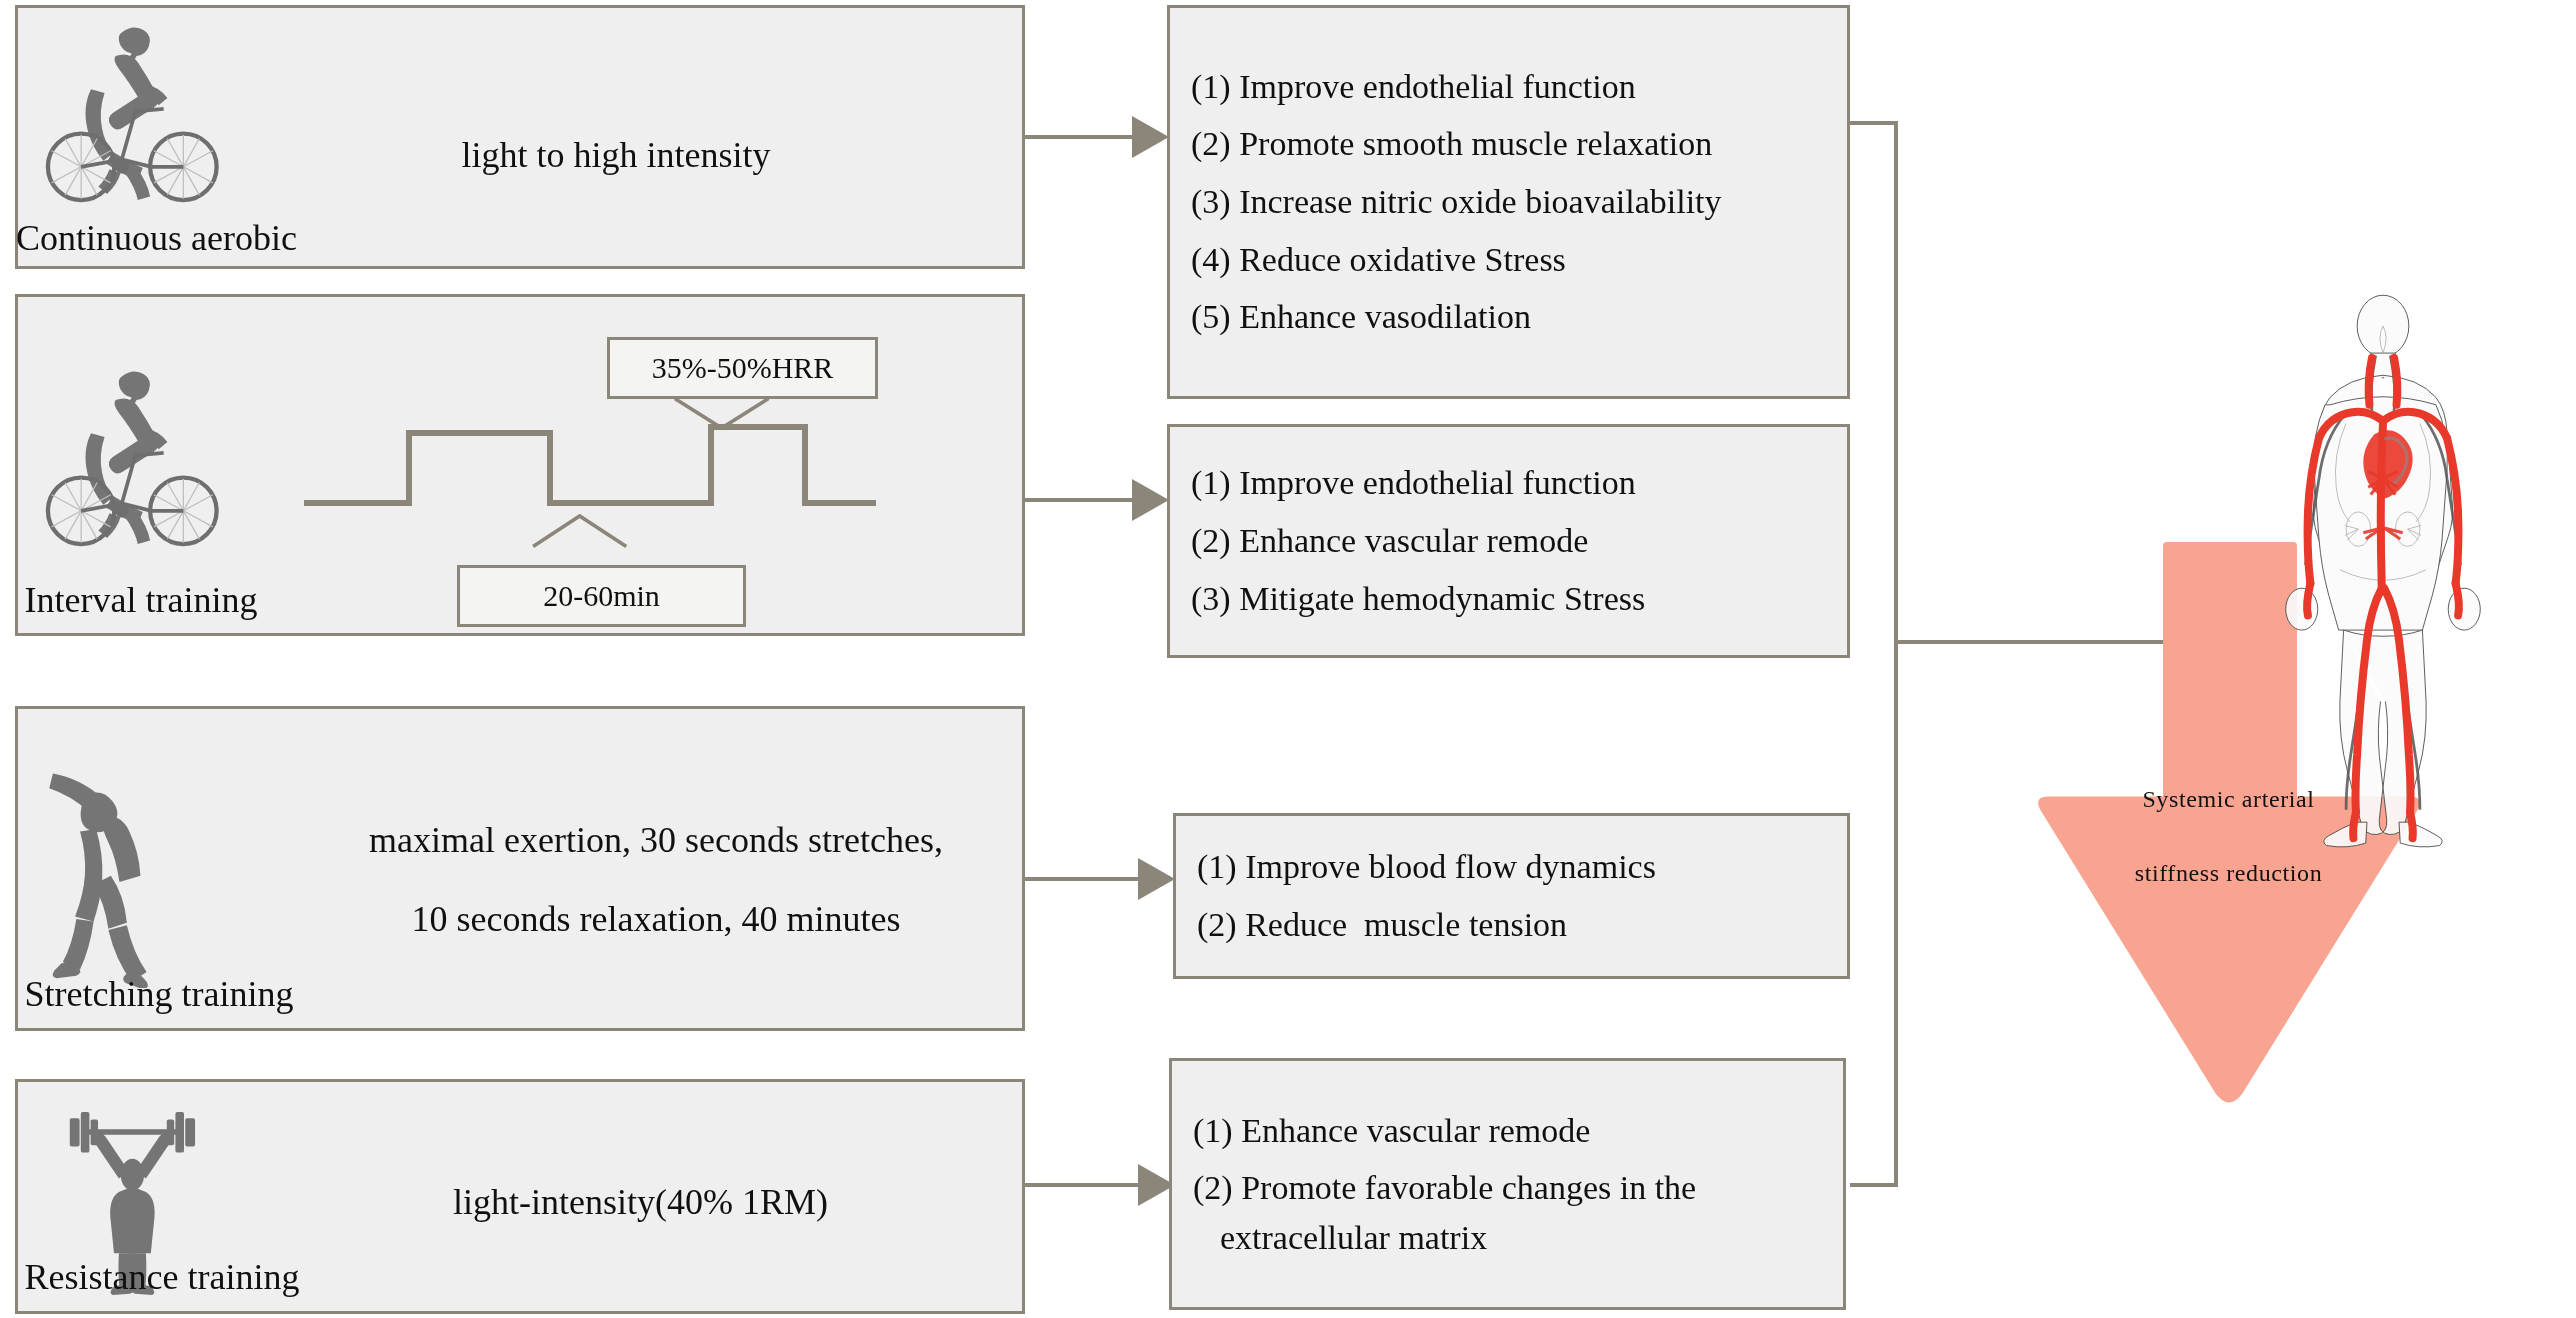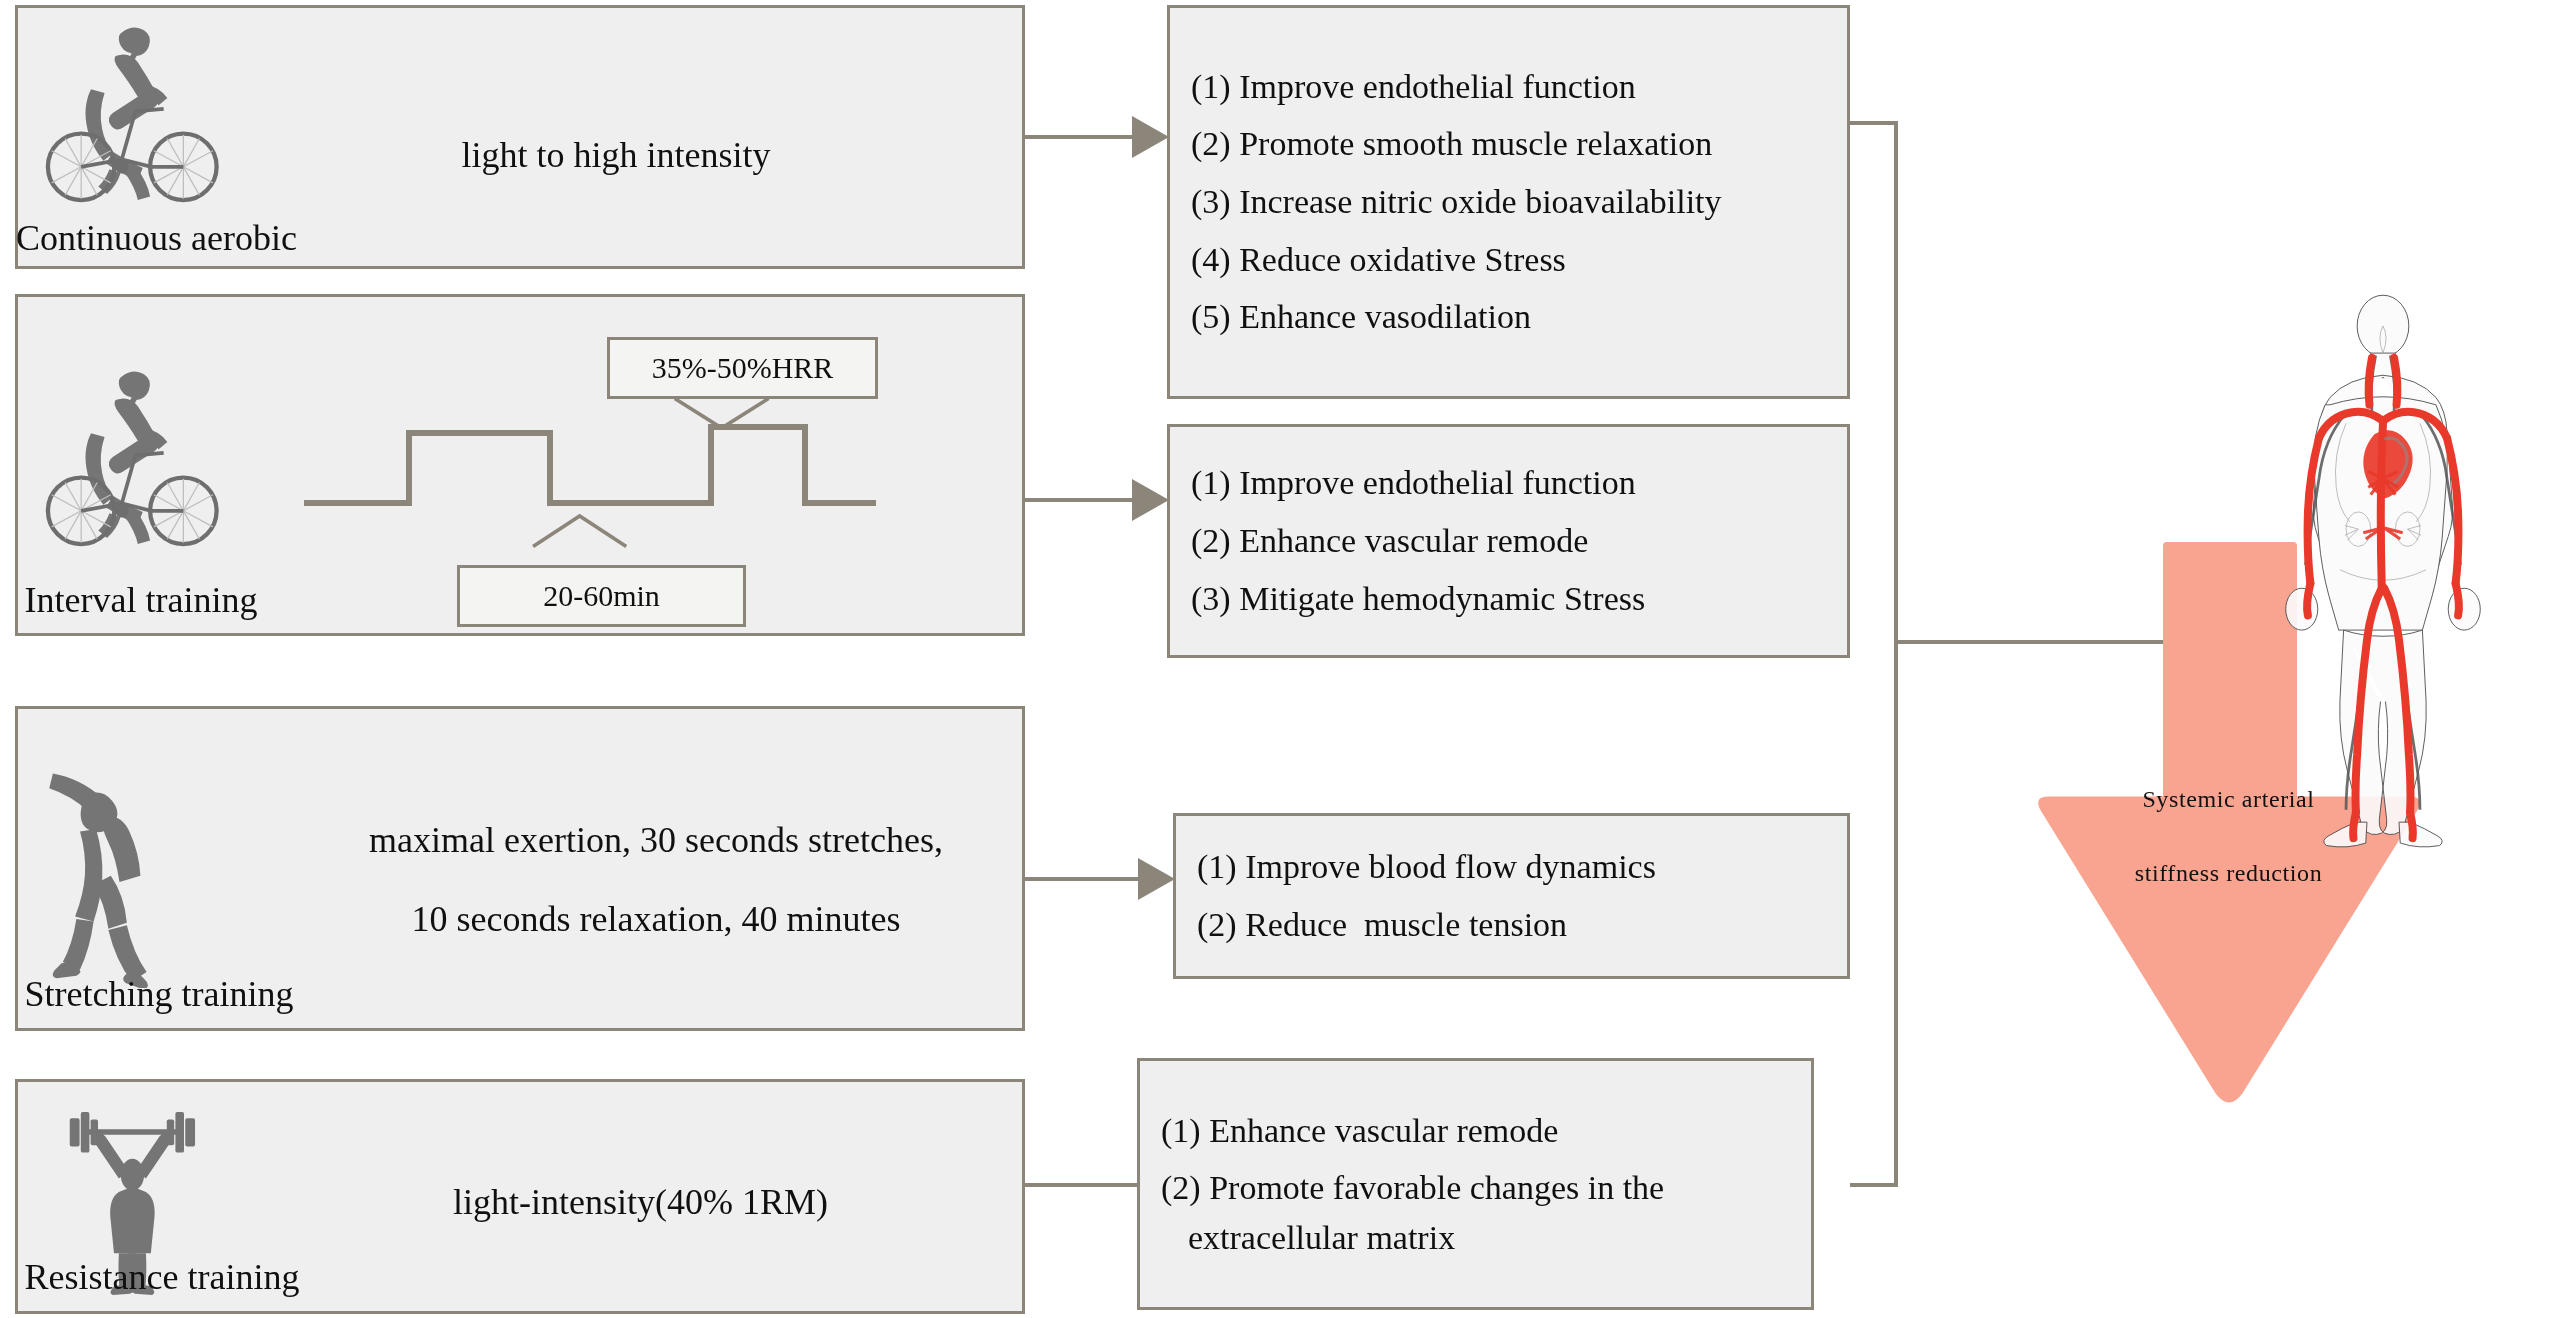--- a/index.html
+++ b/index.html
@@ -286,21 +286,21 @@
     <div class="line">(1) Improve endothelial function</div>
     <div class="line">(2) Enhance vascular remode</div>
     <div class="line">(3) Mitigate hemodynamic Stress</div>
   </div>
 
   <div class="outcome" style="left:1173px;top:813px;width:677px;height:166px;">
     <div class="line">(1) Improve blood flow dynamics</div>
     <div class="line">(2) Reduce  muscle tension</div>
   </div>
 
-  <div class="outcome" style="left:1137px;top:1058px;width:677px;height:252px;">
+  <div class="outcome" style="left:1169px;top:1058px;width:677px;height:252px;">
     <div class="line">(1) Enhance vascular remode</div>
     <div class="line">(2) Promote favorable changes in the</div>
     <div class="line cont">extracellular matrix</div>
   </div>
 
   <div class="hline" style="left:1850px;top:121px;width:48px;"></div>
 
   <div class="hline" style="left:1850px;top:1183px;width:48px;"></div>
 
   <div class="vline" style="left:1894px;top:121px;height:1066px;"></div>

